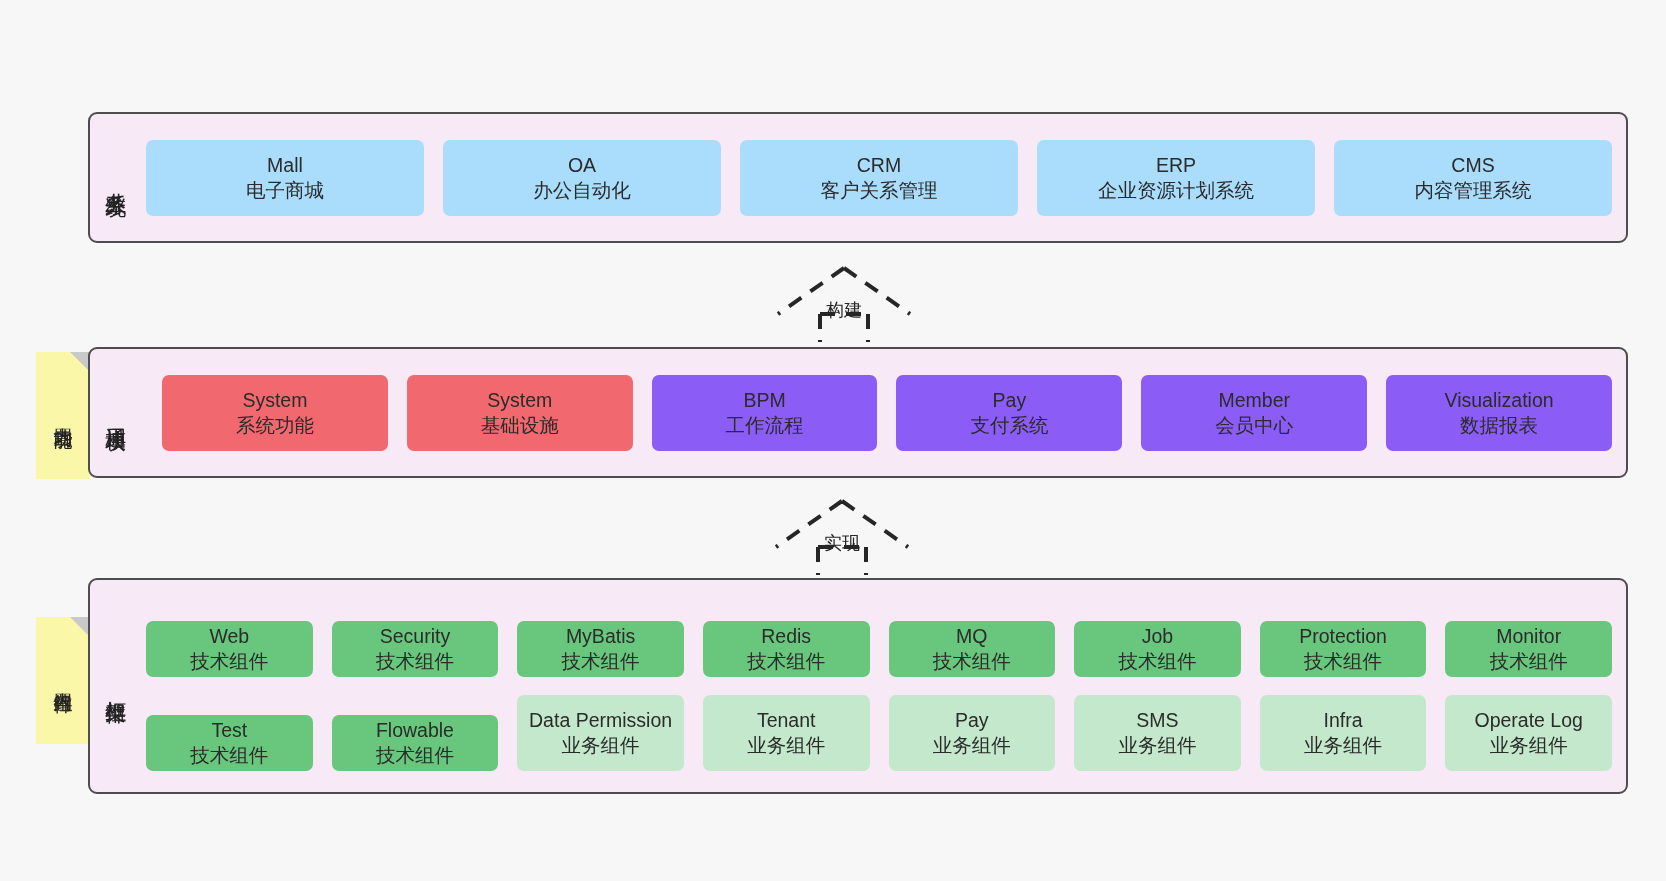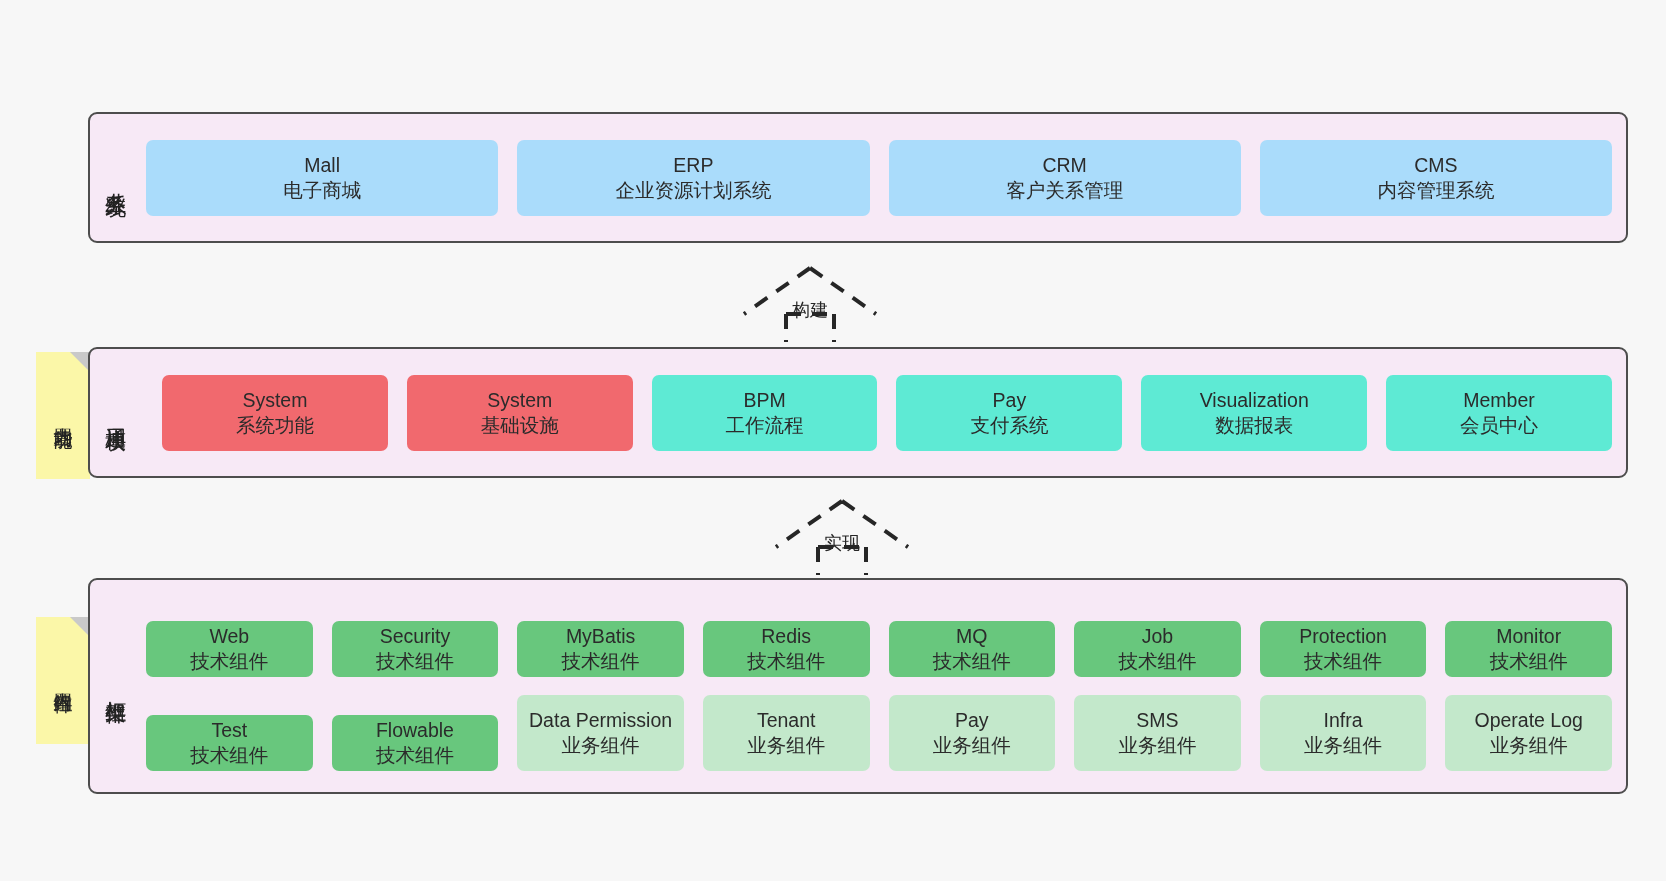--- a/index.html
+++ b/index.html
@@ -72,21 +72,21 @@
     color: #2b2b2b;
     box-sizing: border-box;
     padding: 4px 6px;
   }
   .cell .ttl { display: block; }
   .cell .sub { display: block; }
 
   
   .c-blue      { background: #aadcfb; }
   .c-red       { background: #f1696e; }
-  .c-pink      { background: #5eead4; }
+  .c-pink      { background: #8b5cf6; }
   .c-green     { background: #68c77d; margin-top: 20px; }
   .c-lightgreen{ background: #c3e8cb; }
 
   
   .note {
     position: absolute;
     background: #fbf7a8;
     box-sizing: border-box;
     display: flex;
     align-items: center;
@@ -130,36 +130,40 @@
 
   <div class="layer" id="layer-business" style="left:88px; top:112px; width:1540px; height:131px;">
     <div class="layer-title">业务系统</div>
     <div class="layer-body">
       <div class="row" style="height:76px;">
         <div class="cell c-blue">
           <span class="ttl">Mall</span>
           <span class="sub">电子商城</span>
         </div>
         <div class="cell c-blue">
+          <span class="ttl">OA</span>
+          <span class="sub">办公自动化</span>
+        </div>
+        <div class="cell c-blue">
+          <span class="ttl">CRM</span>
+          <span class="sub">客户关系管理</span>
+        </div>
+        <div class="cell c-blue">
           <span class="ttl">ERP</span>
           <span class="sub">企业资源计划系统</span>
         </div>
         <div class="cell c-blue">
-          <span class="ttl">CRM</span>
-          <span class="sub">客户关系管理</span>
-        </div>
-        <div class="cell c-blue">
           <span class="ttl">CMS</span>
           <span class="sub">内容管理系统</span>
         </div>
       </div>
     </div>
   </div>
 
-  <div class="connector" id="conn-build" style="left:740px; top:262px; width:140px; height:80px;">
+  <div class="connector" id="conn-build" style="left:774px; top:262px; width:140px; height:80px;">
     <svg width="140" height="80" viewBox="0 0 140 80">
       <path d="M70 6 L136 52 M70 6 L4 52" fill="none" stroke="#262626" stroke-width="4" stroke-dasharray="15,11" stroke-linecap="butt"></path>
       <path d="M46 52 L46 80 M94 52 L94 80 M46 52 L94 52" fill="none" stroke="#262626" stroke-width="4" stroke-dasharray="15,11" stroke-linecap="butt"></path>
     </svg>
     <div class="conn-label">构建</div>
   </div>
 
   <div class="note" id="note-module" style="left:36px; top:352px; width:54px; height:127px;">
     <span class="fold"></span>
     <span>内置功能</span>
@@ -179,26 +183,26 @@
         </div>
         <div class="cell c-pink">
           <span class="ttl">BPM</span>
           <span class="sub">工作流程</span>
         </div>
         <div class="cell c-pink">
           <span class="ttl">Pay</span>
           <span class="sub">支付系统</span>
         </div>
         <div class="cell c-pink">
+          <span class="ttl">Member</span>
+          <span class="sub">会员中心</span>
+        </div>
+        <div class="cell c-pink">
           <span class="ttl">Visualization</span>
           <span class="sub">数据报表</span>
-        </div>
-        <div class="cell c-pink">
-          <span class="ttl">Member</span>
-          <span class="sub">会员中心</span>
         </div>
       </div>
     </div>
   </div>
 
   <div class="connector" id="conn-implement" style="left:772px; top:495px; width:140px; height:80px;">
     <svg width="140" height="80" viewBox="0 0 140 80">
       <path d="M70 6 L136 52 M70 6 L4 52" fill="none" stroke="#262626" stroke-width="4" stroke-dasharray="15,11" stroke-linecap="butt"></path>
       <path d="M46 52 L46 80 M94 52 L94 80 M46 52 L94 52" fill="none" stroke="#262626" stroke-width="4" stroke-dasharray="15,11" stroke-linecap="butt"></path>
     </svg>

